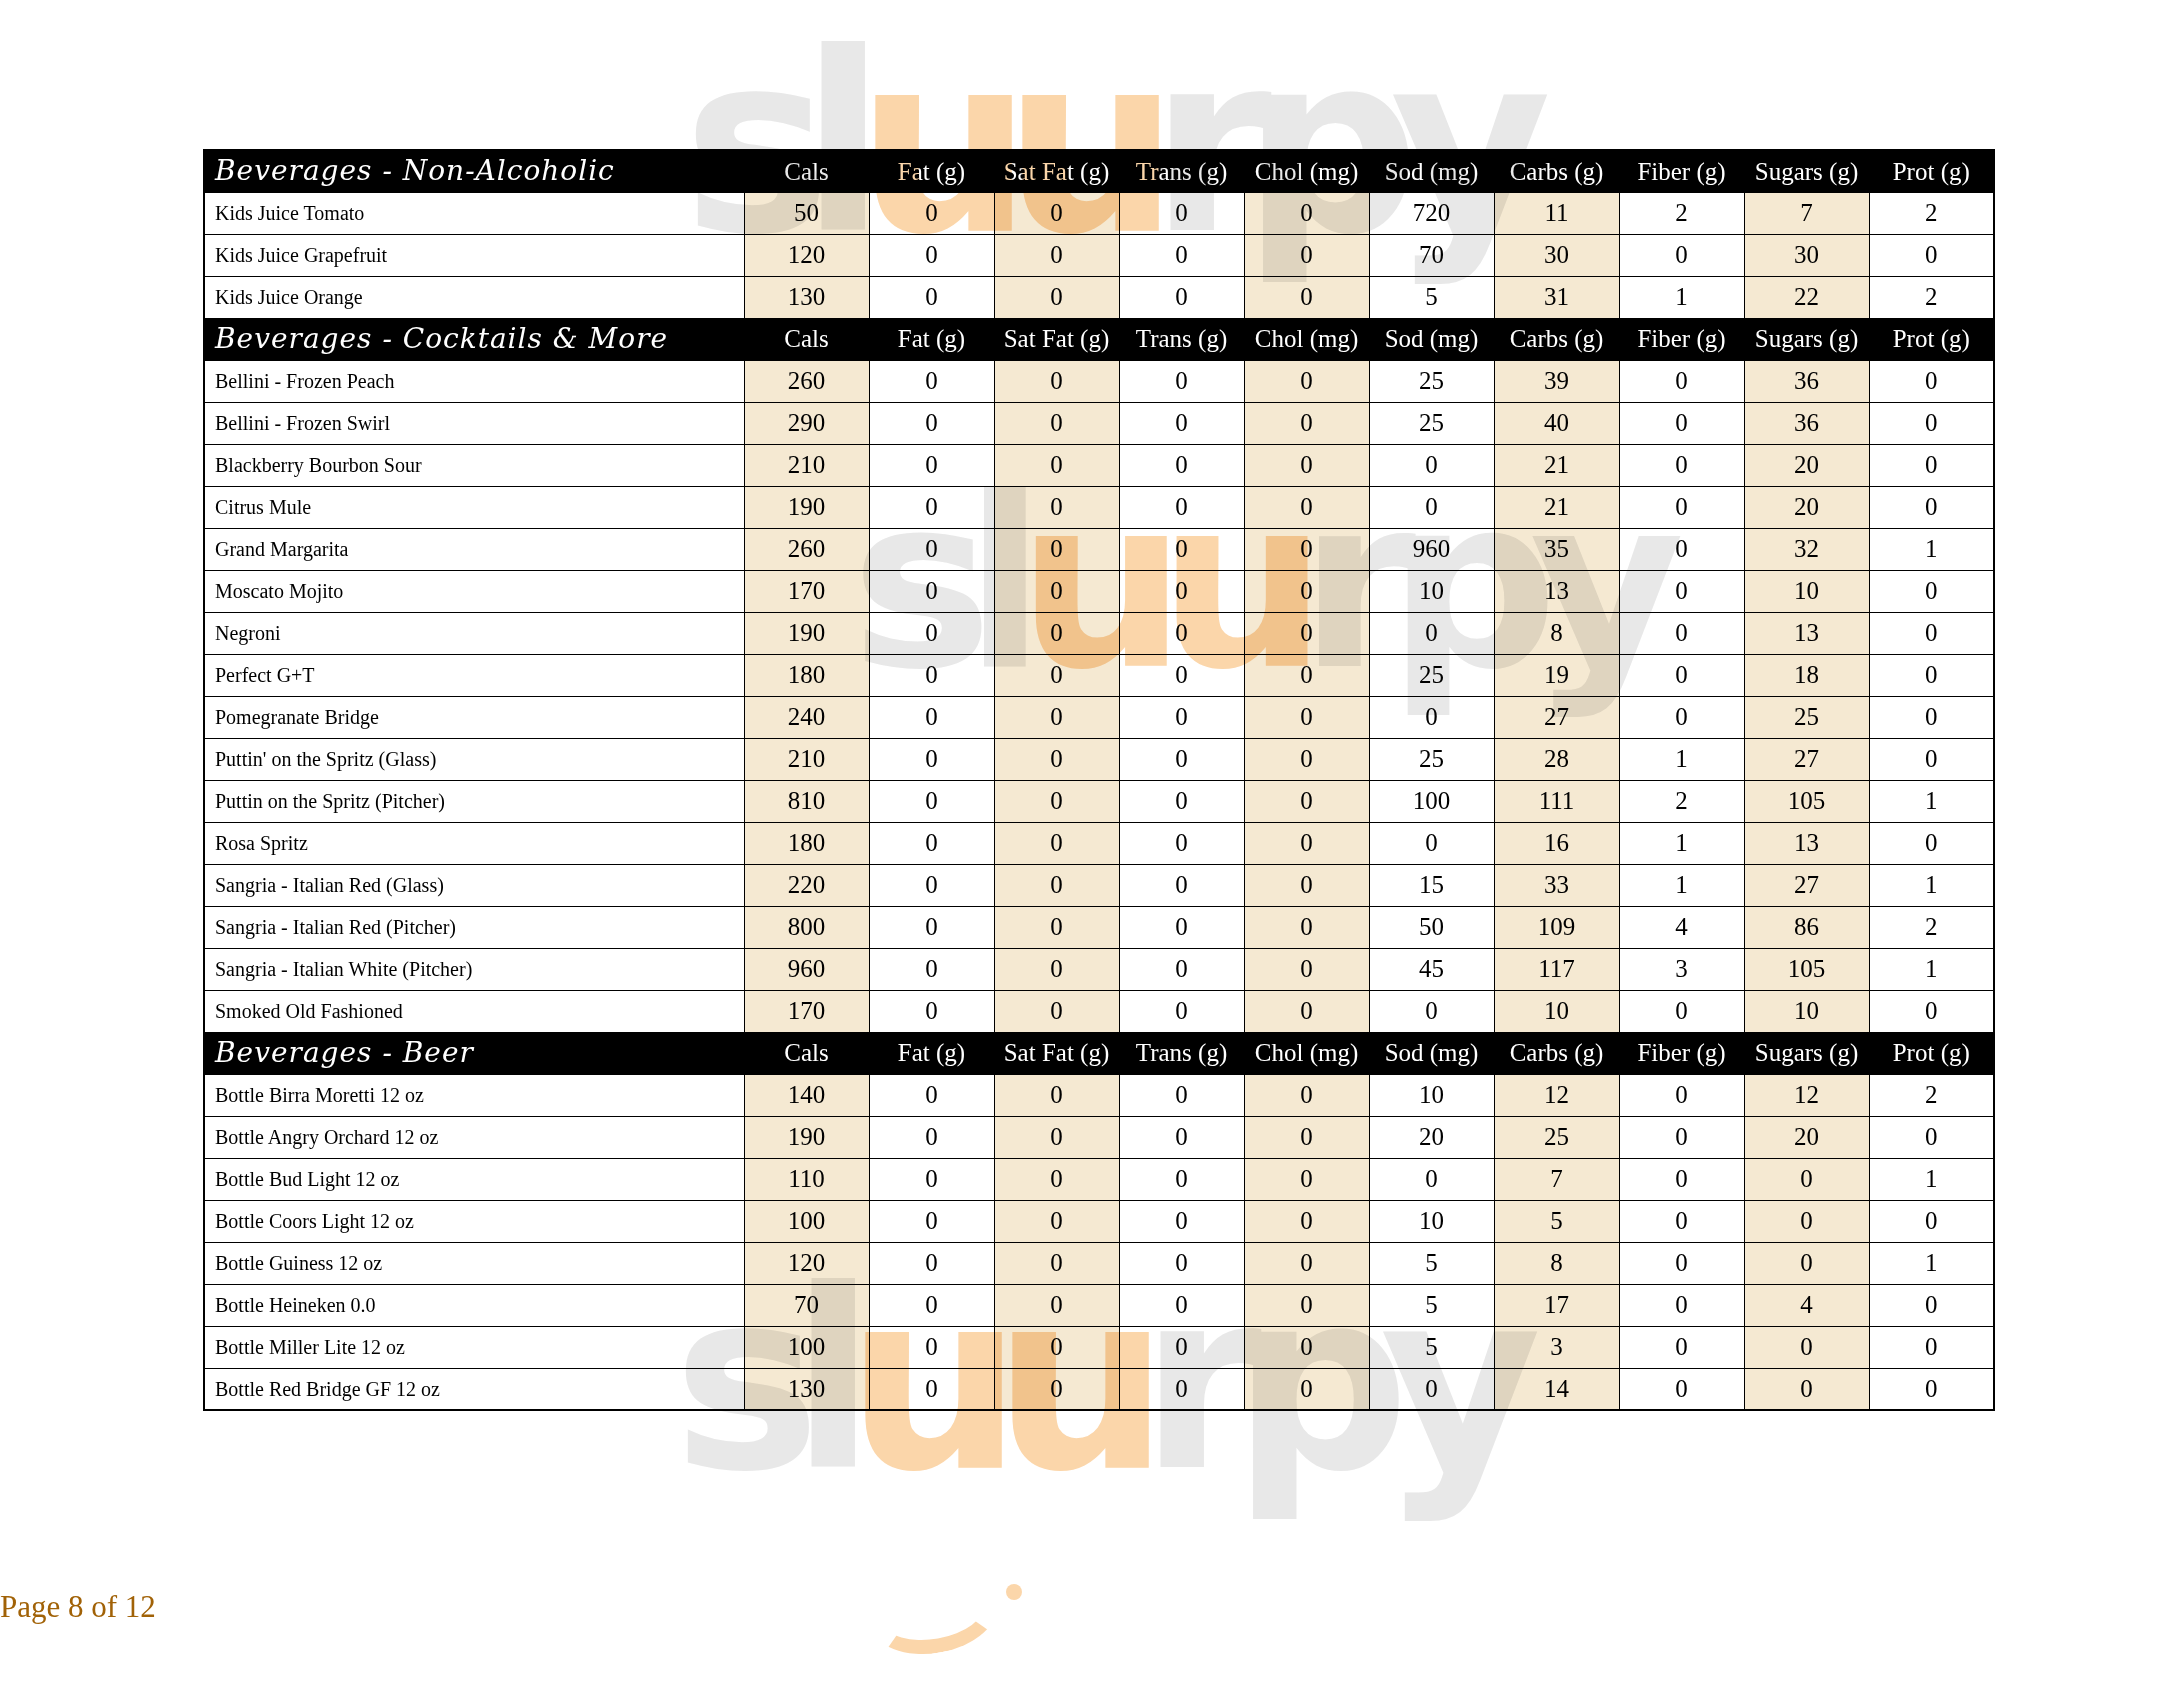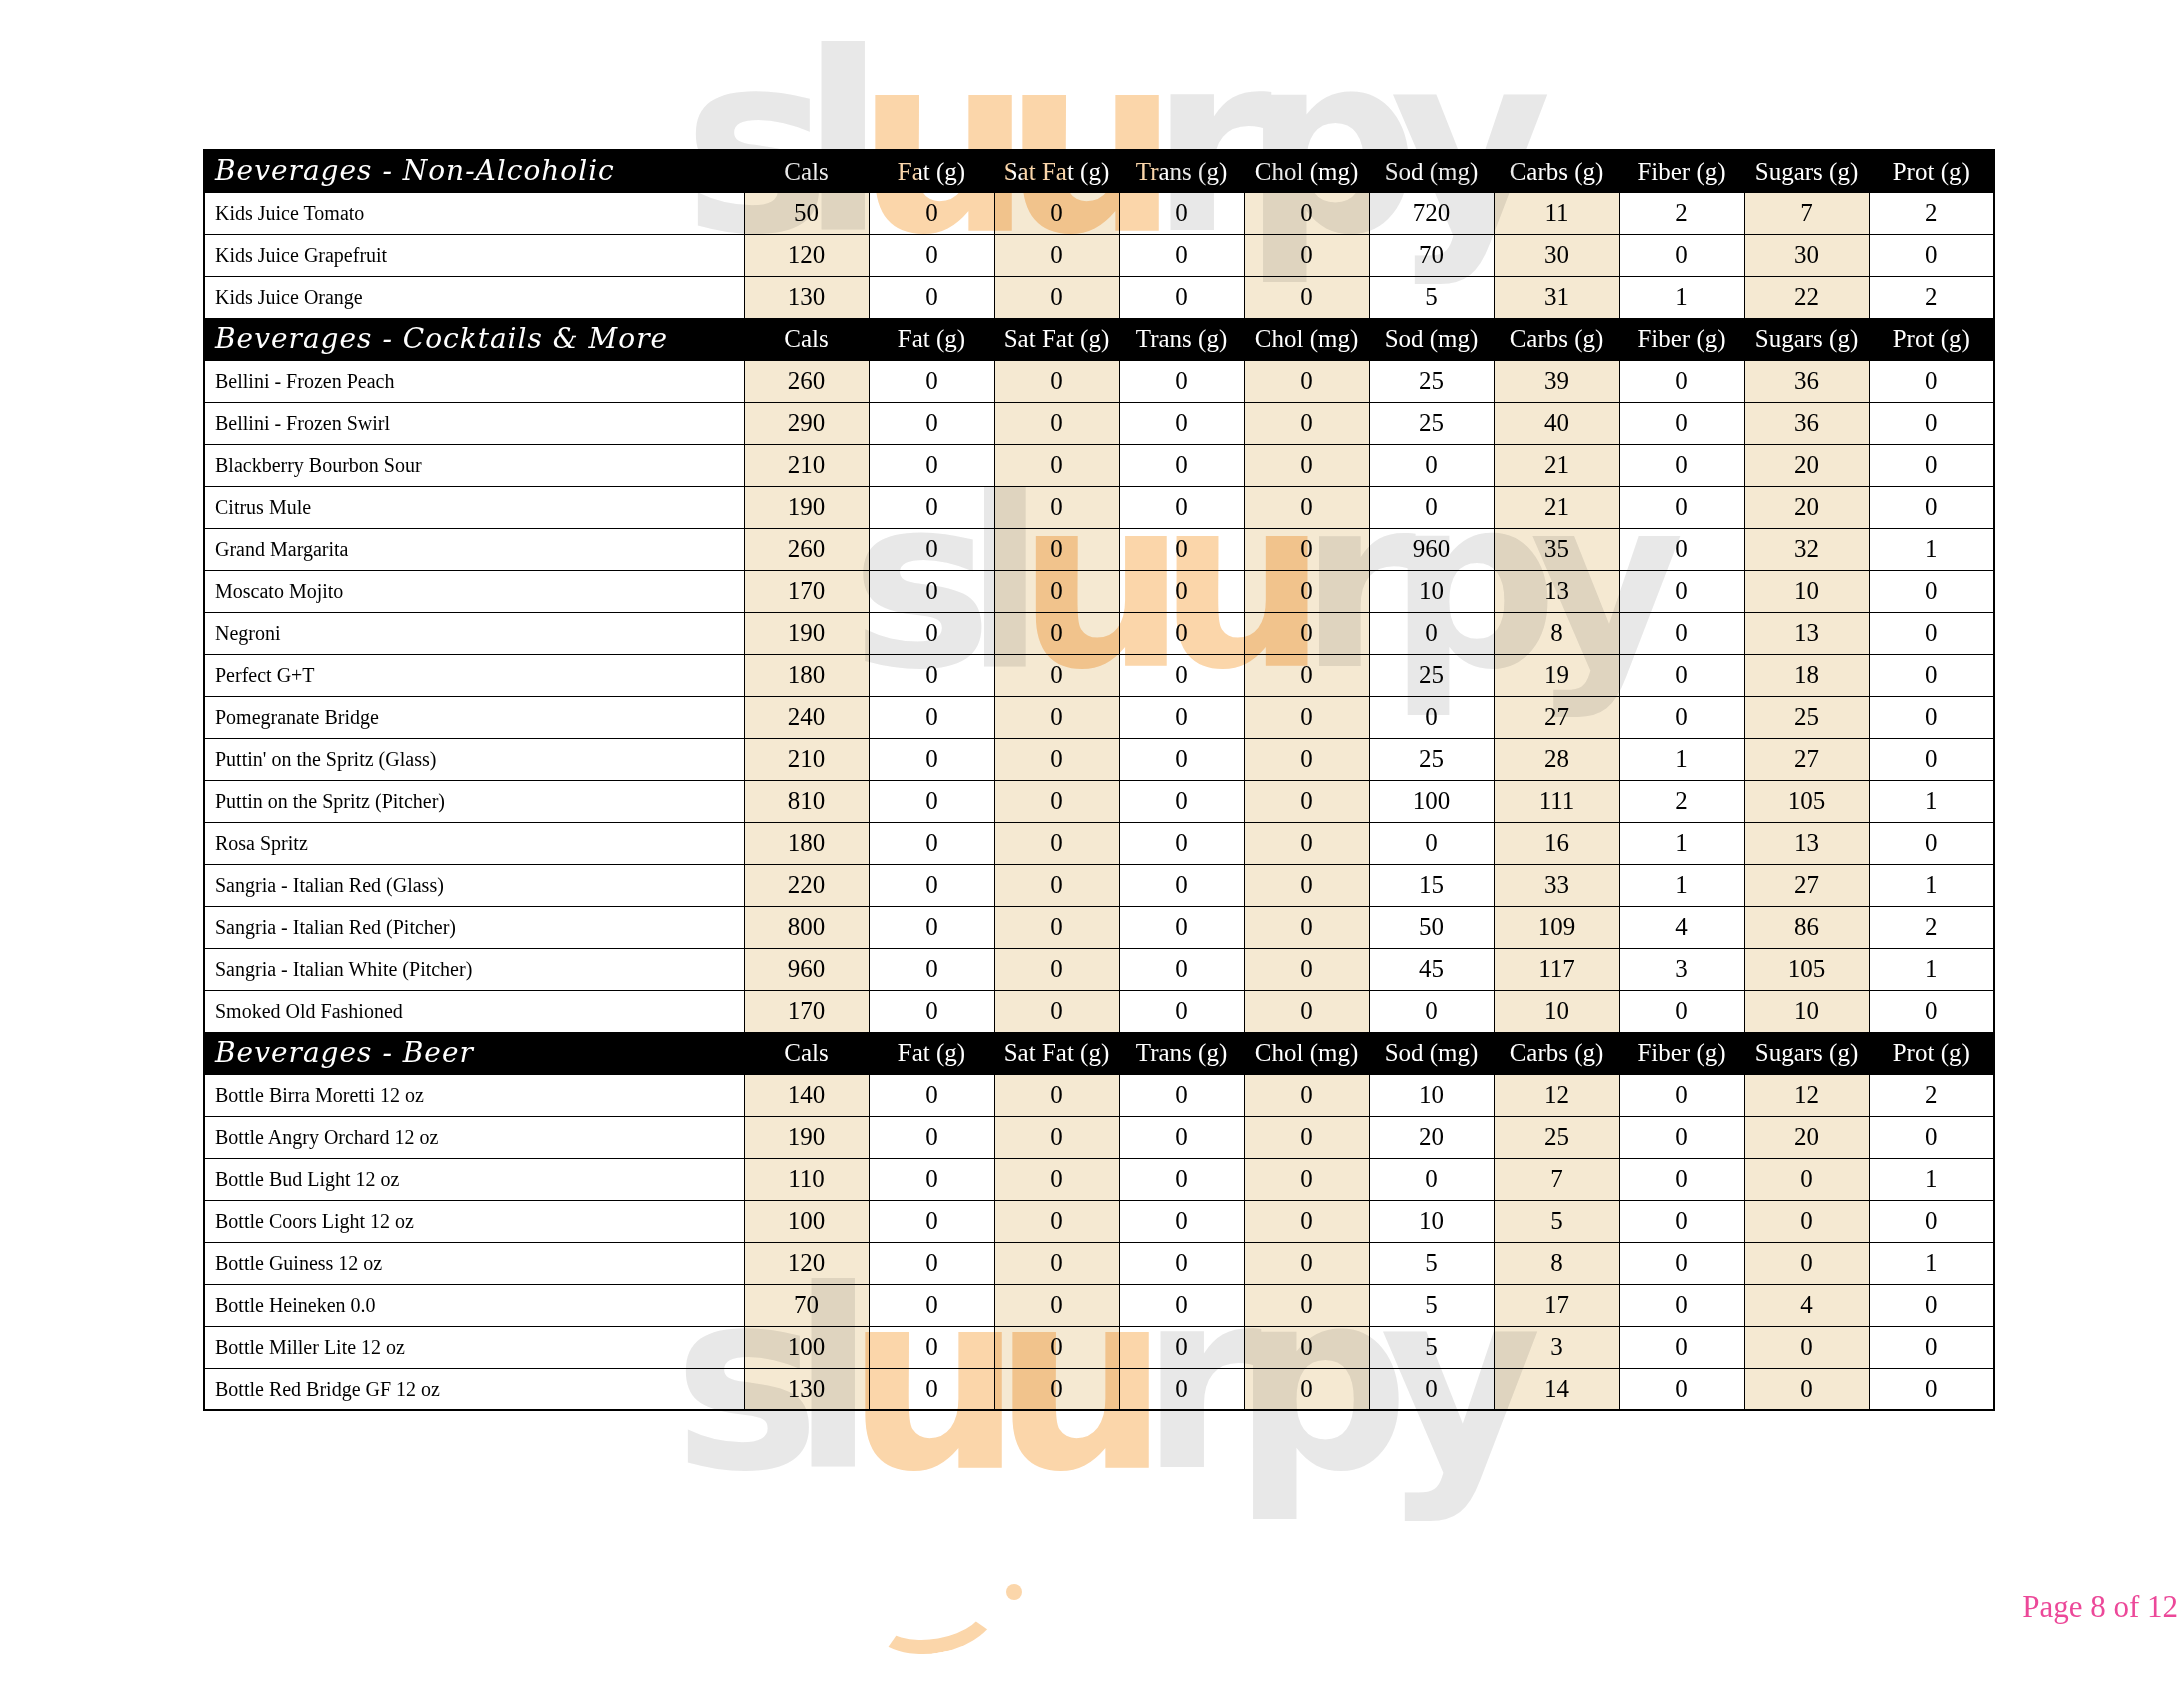--- a/index.html
+++ b/index.html
@@ -56,23 +56,23 @@
   td.col-h {
     text-align: center;
     font-size: 25px;
     padding: 0 2px;
   }
 
   .footer {
     position: absolute;
     left: 0; right: 0;
     top: 1589px;
-    text-align: right;
+    text-align: left;
     font-size: 31px;
-    color: #ec4899;
+    color: #a16207;
     z-index: 1;
   }
 
   .watermarks {
     position: absolute; inset: 0;
     z-index: 2;
     mix-blend-mode: multiply;
     opacity: 0.38;
     pointer-events: none;
   }

